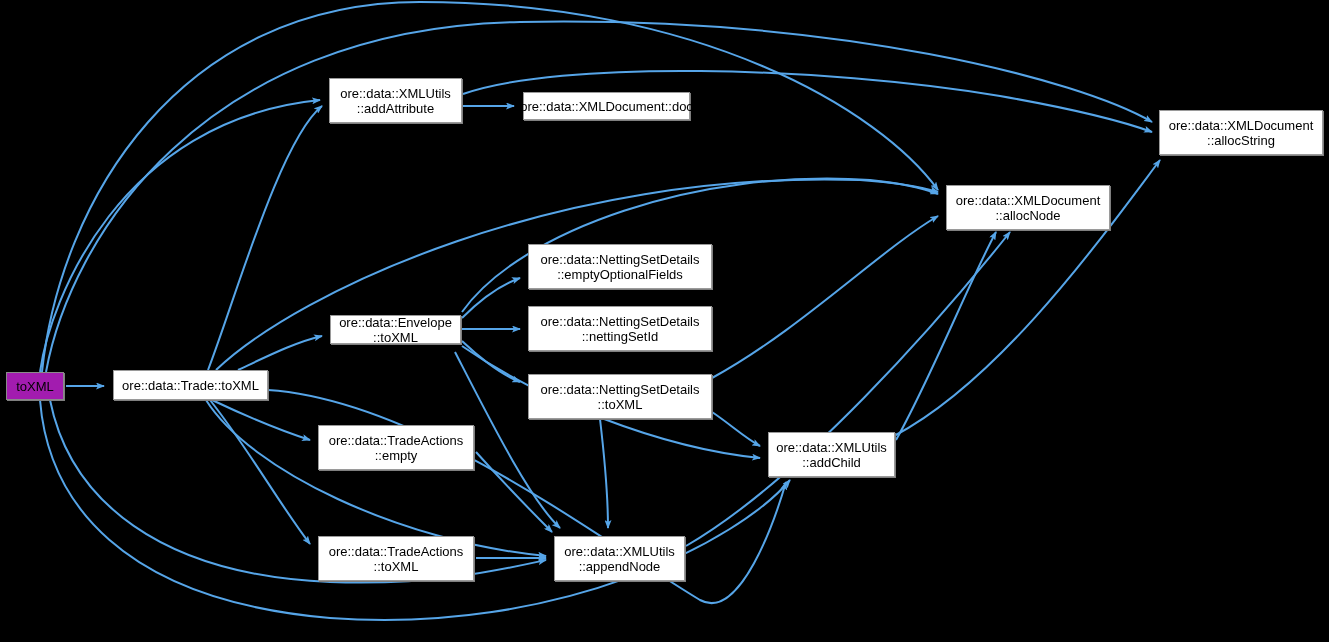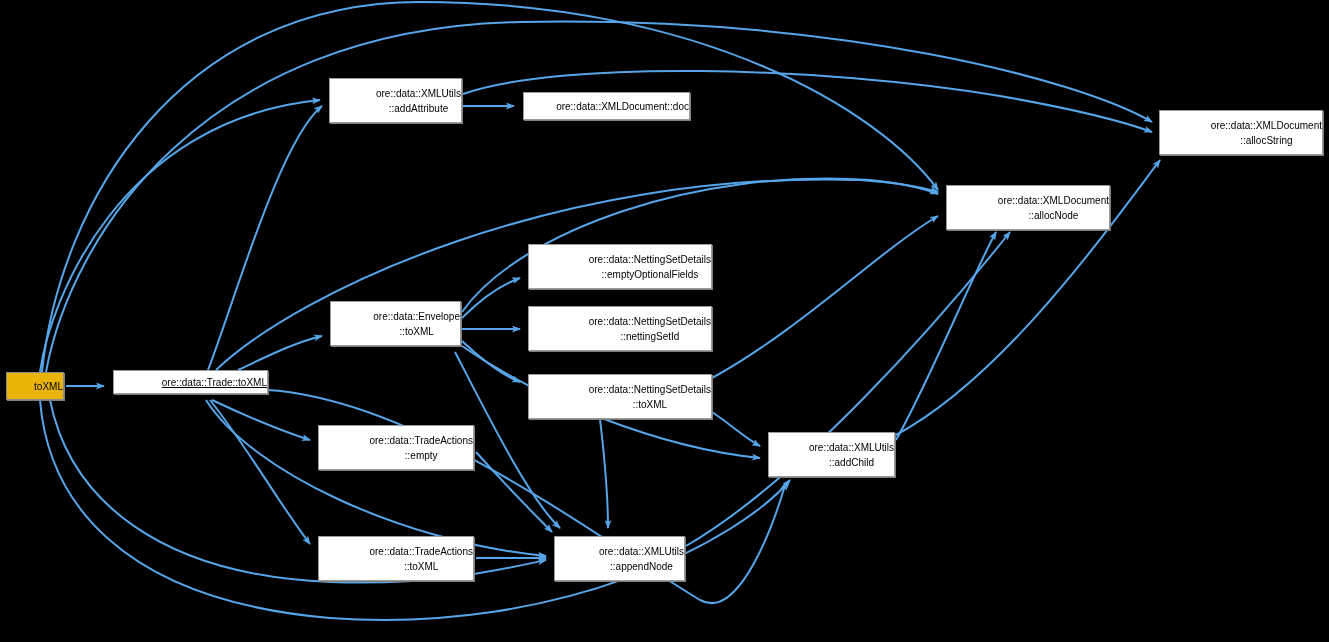--- a/index.html
+++ b/index.html
@@ -1,22 +1,22 @@
 <!DOCTYPE html>
 <html><head>
 <meta charset="utf-8">
 <style>
   html,body{margin:0;padding:0;background:#000;}
   #canvas{position:relative;width:1329px;height:642px;background:#000;overflow:hidden;
           font-family:"Liberation Sans", sans-serif;}
   #edges{position:absolute;left:0;top:0;width:1329px;height:642px;}
   .node{position:absolute;box-sizing:border-box;background:#ffffff;border:1px solid #9a9a9a;
-        box-shadow:1px 1px 0 0 #7f7f7f;display:flex;align-items:center;justify-content:flex-end;
-        text-align:center;color:#000;font-size:10px;line-height:15px;letter-spacing:0px;}
-  .node.root{background:#eab308;border:1px solid #8a8a8a;}
+        box-shadow:1px 1px 0 0 #7f7f7f;display:flex;align-items:center;justify-content:center;
+        text-align:center;color:#000;font-size:13px;line-height:15px;letter-spacing:0px;}
+  .node.root{background:#a21caf;border:1px solid #8a8a8a;}
   .node span{display:block;white-space:pre-line;}
 </style>
 </head>
 <body>
 
 <div id="canvas">
   <svg id="edges" viewBox="0 0 1329 642" xmlns="http://www.w3.org/2000/svg">
     <defs>
       <marker id="ar" markerWidth="9" markerHeight="7" refX="8" refY="3.5" orient="auto" markerUnits="userSpaceOnUse">
         <path d="M0,0 L9,3.5 L0,7 L2,3.5 Z" fill="#56a5e8"></path>
@@ -51,21 +51,21 @@
         <path d="M 894,436 C 1000,380 1100,240 1160,160" marker-end="url(#ar)" stroke="#56a5e8"></path>
         <path d="M 686,546 C 800,480 940,320 1010,232" marker-end="url(#ar)" stroke="#56a5e8"></path>
         <path d="M 476,558 L 546,558" marker-end="url(#ar)" stroke="#56a5e8"></path>
         <path d="M 476,452 C 510,490 540,520 552,532" marker-end="url(#ar)" stroke="#56a5e8"></path>
       </g>
   </svg>
   <div id="node-layer">
       <div class="node root" style="left: 6px; top: 372px; width: 58px; height: 28px;">
         <span>toXML</span>
       </div>
-      <div class="node" style="left: 113px; top: 370px; width: 155px; height: 24px; text-decoration: underline;">
+      <div class="node" style="left: 113px; top: 370px; width: 155px; height: 30px;">
         <span>ore::data::Trade::toXML</span>
       </div>
       <div class="node" style="left: 329px; top: 78px; width: 133px; height: 45px;">
         <span>ore::data::XMLUtils
 ::addAttribute</span>
       </div>
       <div class="node" style="left: 523px; top: 92px; width: 167px; height: 28px;">
         <span>ore::data::XMLDocument::doc</span>
       </div>
       <div class="node" style="left: 1159px; top: 110px; width: 164px; height: 45px;">
@@ -77,21 +77,21 @@
 ::allocNode</span>
       </div>
       <div class="node" style="left: 528px; top: 244px; width: 184px; height: 45px;">
         <span>ore::data::NettingSetDetails
 ::emptyOptionalFields</span>
       </div>
       <div class="node" style="left: 528px; top: 306px; width: 184px; height: 45px;">
         <span>ore::data::NettingSetDetails
 ::nettingSetId</span>
       </div>
-      <div class="node" style="left: 330px; top: 301px; width: 131px; height: 45px;">
+      <div class="node" style="left: 330px; top: 315px; width: 131px; height: 29px;">
         <span>ore::data::Envelope
 ::toXML</span>
       </div>
       <div class="node" style="left: 528px; top: 374px; width: 184px; height: 45px;">
         <span>ore::data::NettingSetDetails
 ::toXML</span>
       </div>
       <div class="node" style="left: 318px; top: 425px; width: 156px; height: 45px;">
         <span>ore::data::TradeActions
 ::empty</span>

